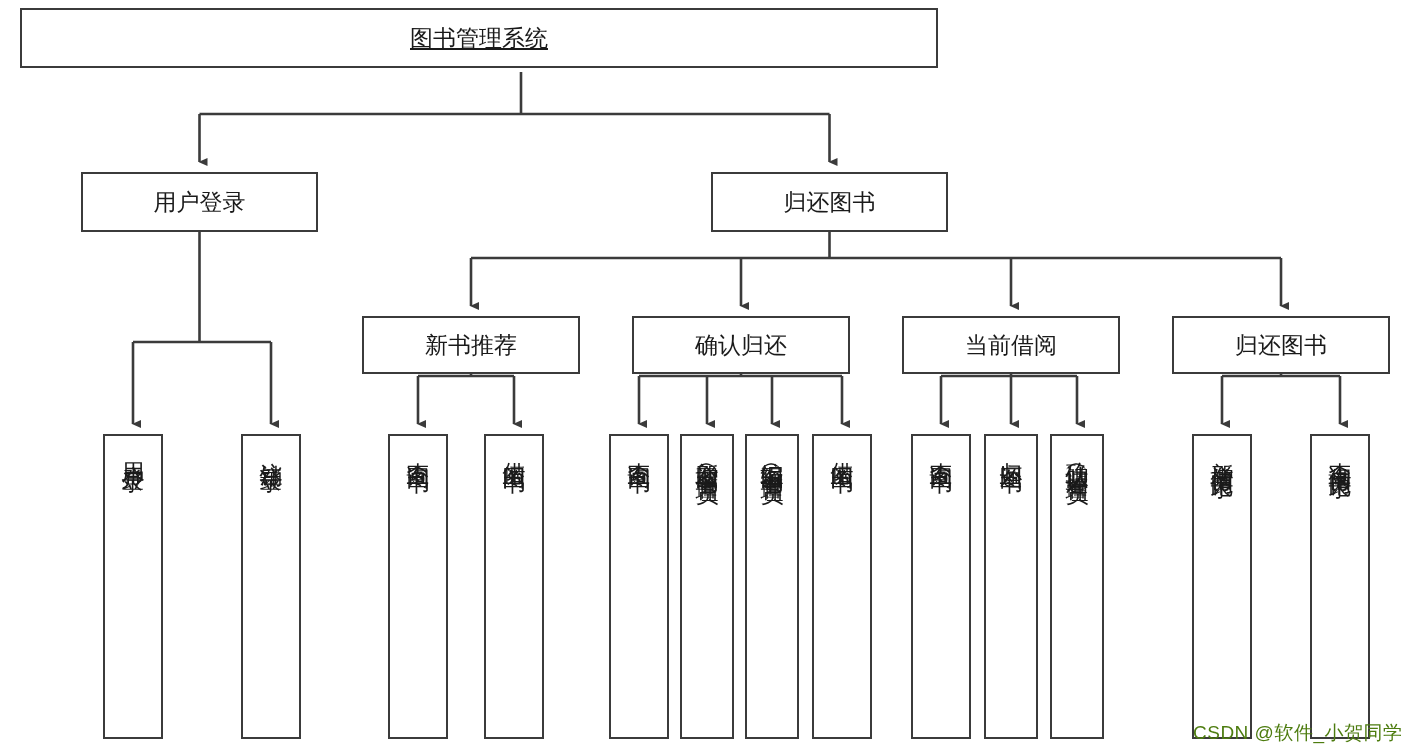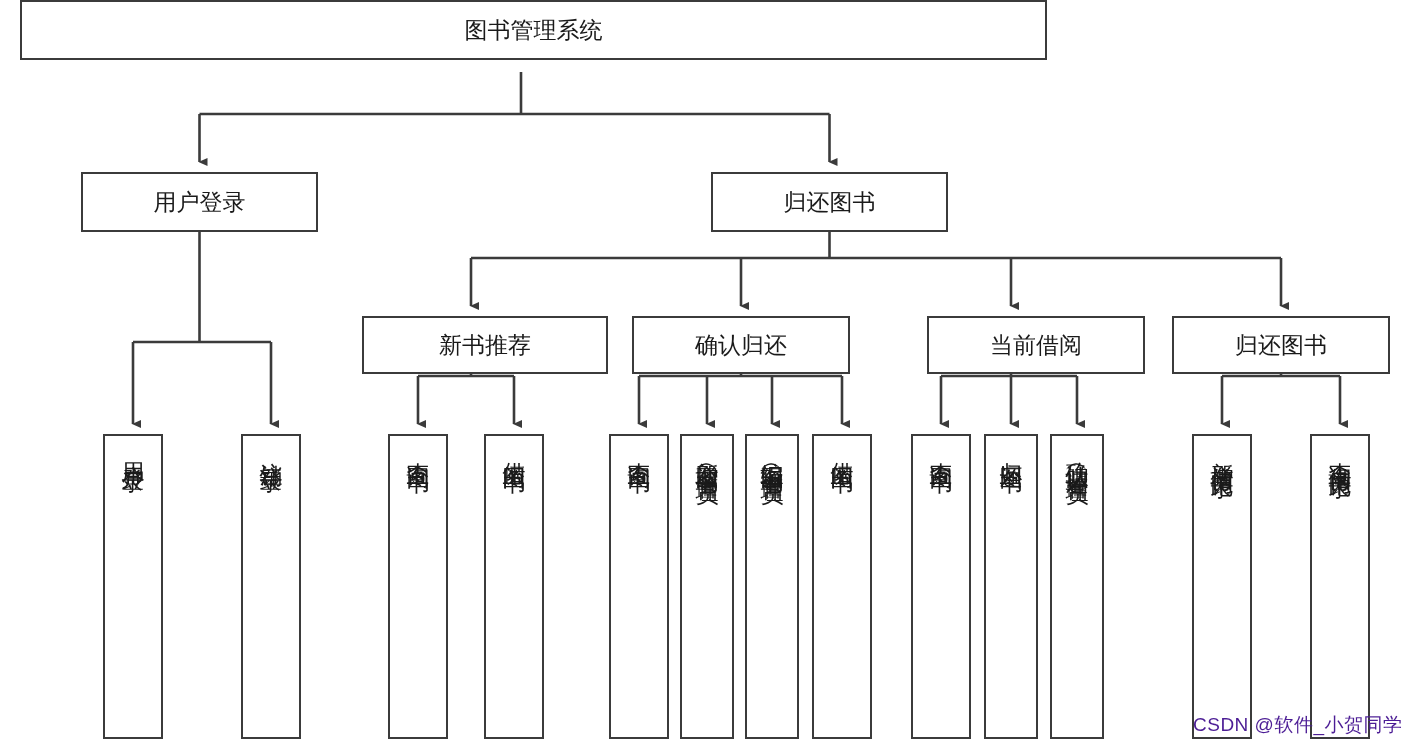--- a/index.html
+++ b/index.html
@@ -54,24 +54,25 @@
     writing-mode: vertical-rl;
     text-orientation: upright;
     font-size: 23px;
     letter-spacing: 3px;
     line-height: 1.0;
     white-space: nowrap;
   }
   .watermark {
     position: absolute;
     font-size: 19px;
-    color: #4c1d95;
+    color: #4d7c0f;
     letter-spacing: 0.5px;
     white-space: nowrap;
     user-select: none;
+    margin-top: 8px;
   }
 </style>
 </head>
 <body>
 
 <div id="diagram-root">
 
   <svg id="connectors" viewBox="0 0 1405 747" xmlns="http://www.w3.org/2000/svg">
     <defs>
       <marker id="arrowhead" markerWidth="9" markerHeight="9" refX="4.5" refY="8" orient="auto" markerUnits="userSpaceOnUse">
@@ -109,36 +110,36 @@
         <path d="M 1011 376 L 1011 424" marker-end="url(#arrowhead)"></path>
         <path d="M 1077 376 L 1077 424" marker-end="url(#arrowhead)"></path>
         <path d="M 1281 374 L 1281 376"></path>
         <path d="M 1222 376 L 1340 376"></path>
         <path d="M 1222 376 L 1222 424" marker-end="url(#arrowhead)"></path>
         <path d="M 1340 376 L 1340 424" marker-end="url(#arrowhead)"></path>
       </g>
   </svg>
 
   <div id="node-layer">
-      <div class="node horizontal" style="left: 20px; top: 0; width: 1027px; height: 60px;">
+      <div class="node horizontal" style="left: 20px; top: 8px; width: 918px; height: 60px; text-decoration: underline;">
         <div class="node-label">图书管理系统</div>
       </div>
       <div class="node horizontal" style="left: 81px; top: 172px; width: 237px; height: 60px;">
         <div class="node-label">用户登录</div>
       </div>
       <div class="node horizontal" style="left: 711px; top: 172px; width: 237px; height: 60px;">
         <div class="node-label">归还图书</div>
       </div>
-      <div class="node horizontal" style="left: 362px; top: 316px; width: 246px; height: 58px;">
+      <div class="node horizontal" style="left: 362px; top: 316px; width: 218px; height: 58px;">
         <div class="node-label">新书推荐</div>
       </div>
       <div class="node horizontal" style="left: 632px; top: 316px; width: 218px; height: 58px;">
         <div class="node-label">确认归还</div>
       </div>
-      <div class="node horizontal" style="left: 902px; top: 316px; width: 218px; height: 58px; margin-left: 25px;">
+      <div class="node horizontal" style="left: 902px; top: 316px; width: 218px; height: 58px;">
         <div class="node-label">当前借阅</div>
       </div>
       <div class="node horizontal" style="left: 1172px; top: 316px; width: 218px; height: 58px;">
         <div class="node-label">归还图书</div>
       </div>
       <div class="node vertical" style="left: 103px; top: 434px; width: 60px; height: 305px;">
         <div class="node-label">用户登录</div>
       </div>
       <div class="node vertical" style="left: 241px; top: 434px; width: 60px; height: 305px;">
         <div class="node-label">注销登录</div>

